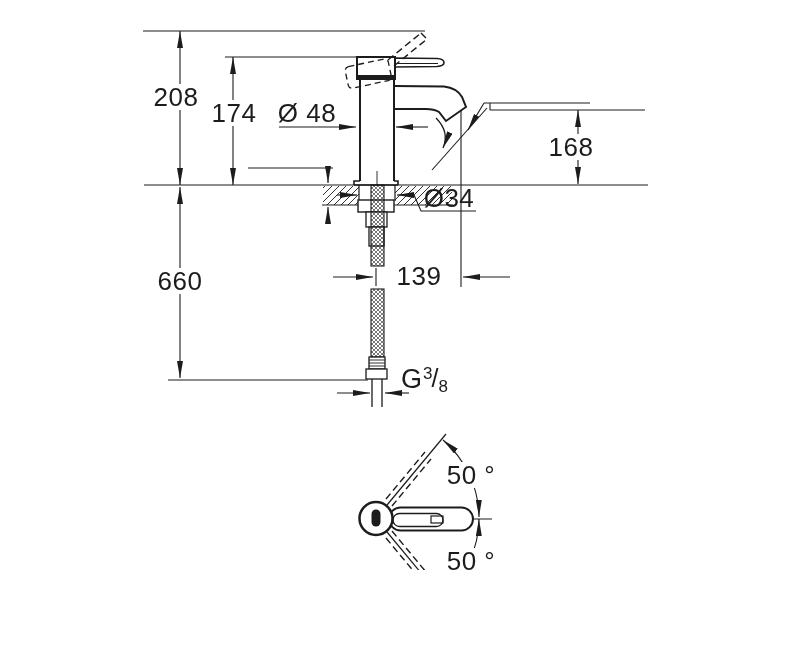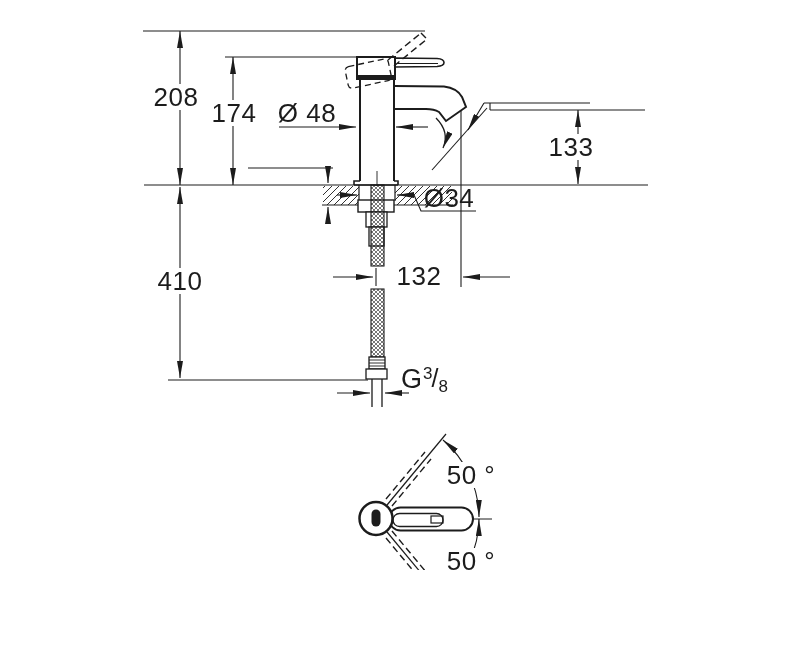--- a/index.html
+++ b/index.html
@@ -126,20 +126,20 @@
     <rect x="371.5" y="509.5" width="9" height="17" rx="4.5" fill="#1c1c1c" stroke="none"></rect>
 
     <path d="M443,440 A103,103 0 0 1 479,517" stroke-width="1.1" marker-start="url(#arr)" marker-end="url(#arr)"></path>
     <path d="M443,596 A103,103 0 0 0 479,519" stroke-width="1.1" marker-start="url(#arr)" marker-end="url(#arr)"></path>
   </g>
 </svg>
 
   <div class="dim bg" style="left:176px; top:97px">208</div>
   <div class="dim bg" style="left:234px; top:113px">174</div>
   <div class="dim" style="left:307px; top:113px">Ø 48</div>
-  <div class="dim bg" style="left:571px; top:147px">133</div>
+  <div class="dim bg" style="left:571px; top:147px">168</div>
   <div class="dim" style="left:449px; top:198px">Ø34</div>
-  <div class="dim bg" style="left:419px; top:276px">132</div>
-  <div class="dim bg" style="left:180px; top:281px">410</div>
+  <div class="dim bg" style="left:419px; top:276px">139</div>
+  <div class="dim bg" style="left:180px; top:281px">660</div>
   <div class="dim bg" style="left:471px; top:475px">50 °</div>
   <div class="dim bg" style="left:471px; top:561px">50 °</div>
   <div class="gthread" style="left:401px; top:366px"><span>G</span><span class="sup">3</span><span class="slash">/</span><span class="sub">8</span></div>
 </div>
 
 </body></html>

